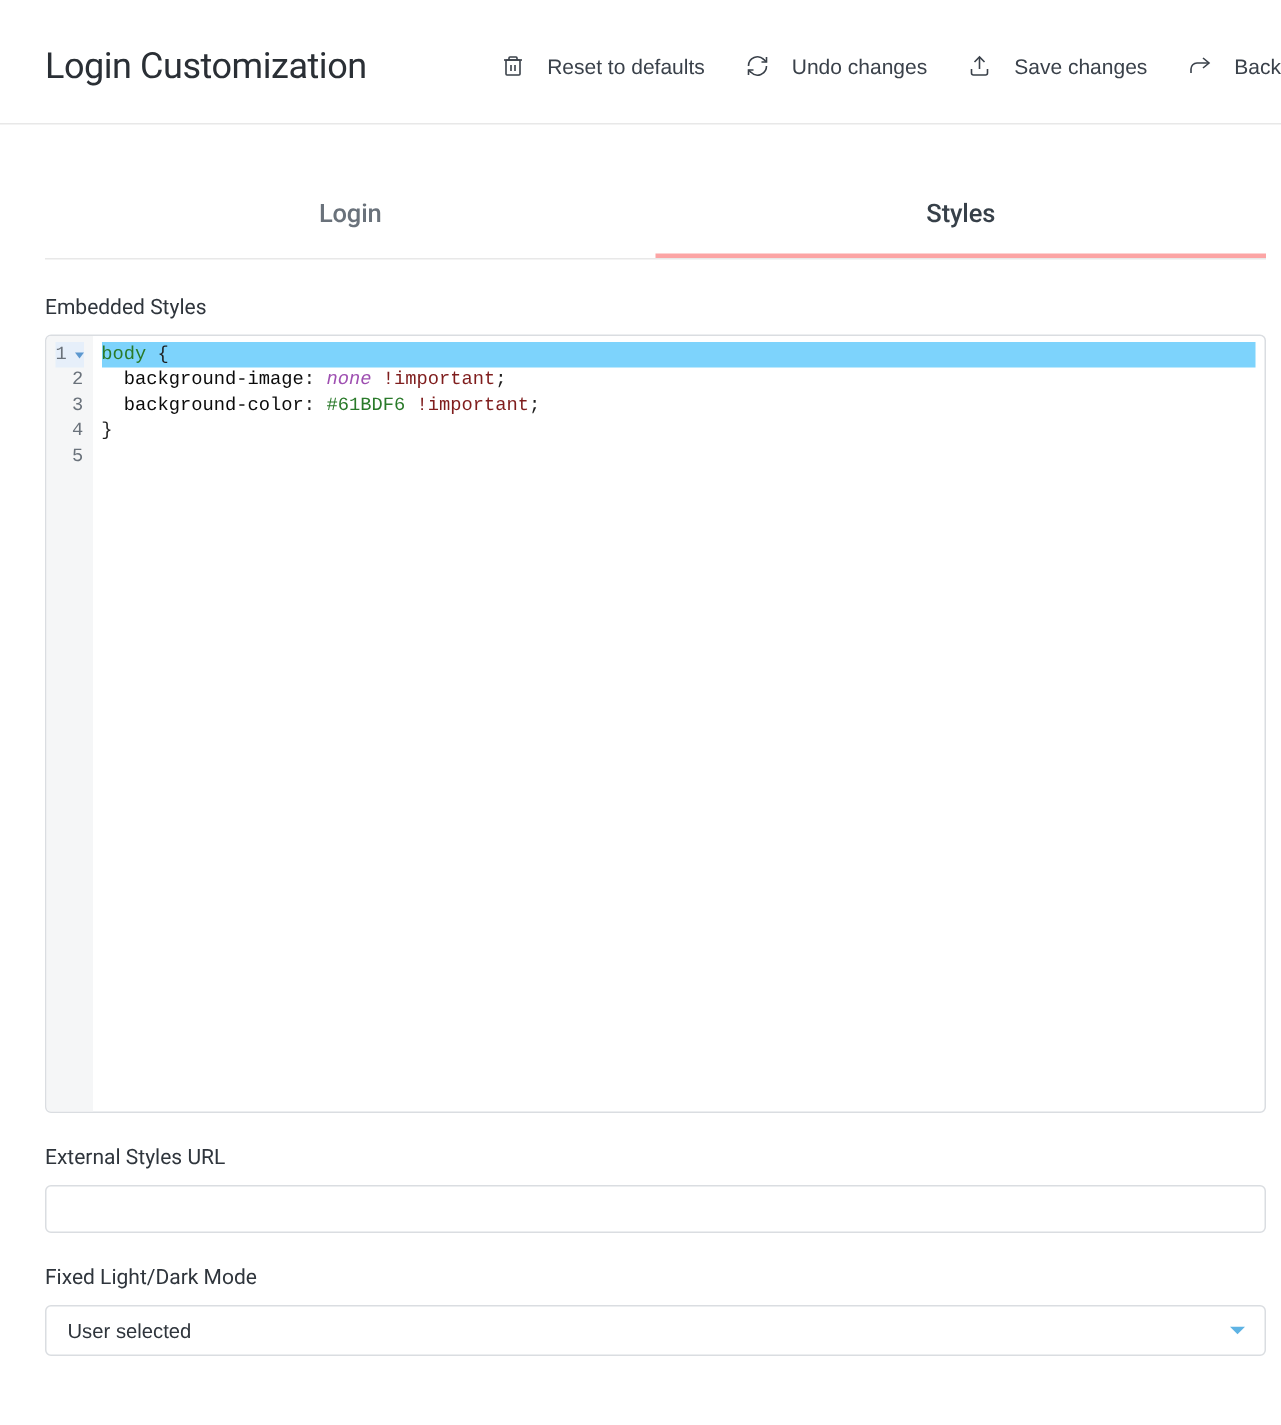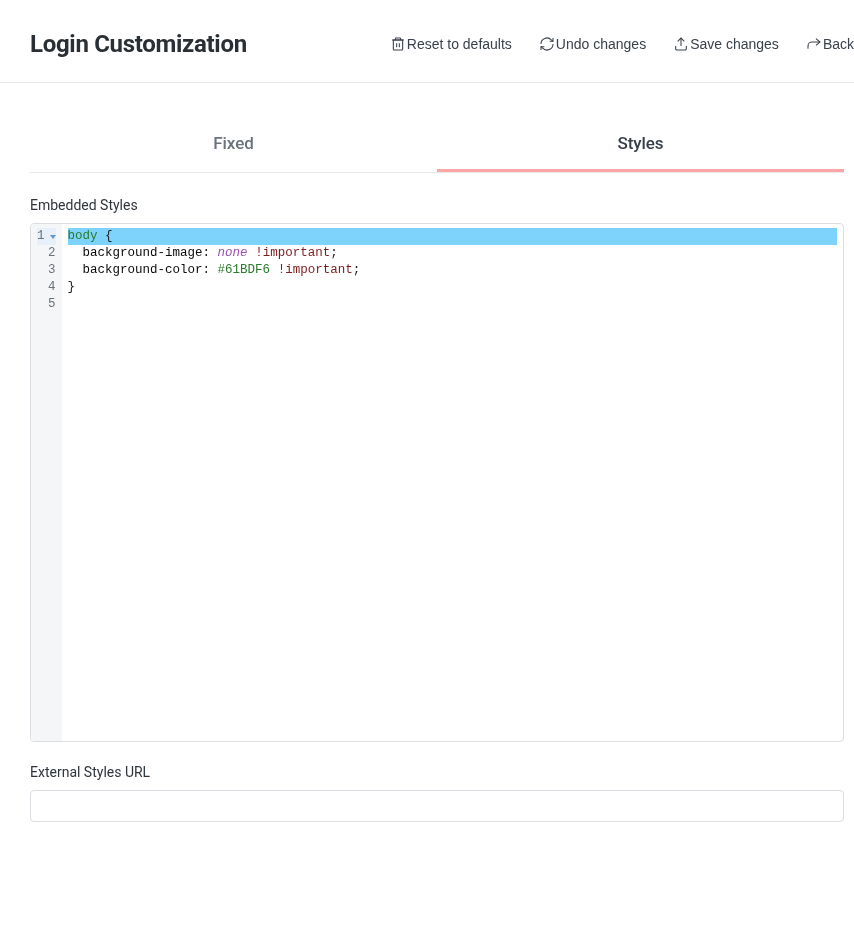--- a/index.html
+++ b/index.html
@@ -25,34 +25,34 @@
     }
     .header-inner {
       display: flex;
       align-items: center;
       justify-content: space-between;
       width: 100%;
       padding-right: 0;
     }
     .page-title {
       font-size: 24px;
-      font-weight: 700;
+      font-weight: 400;
       color: #2a2f35;
       letter-spacing: -0.3px;
     }
     .toolbar {
       display: flex;
       align-items: center;
       gap: 26px;
       padding-right: 0;
     }
     .toolbar-btn {
       display: inline-flex;
       align-items: center;
-      gap: 0;
+      gap: 14px;
       background: none;
       border: none;
       cursor: pointer;
       font-size: 14px;
       color: #3a414a;
       padding: 0;
     }
     .toolbar-btn .icon {
       display: inline-flex;
       align-items: center;
@@ -253,21 +253,21 @@
       </button>
     </div>
   </div>
 </div>
 
 <div class="content">
   <div class="content-inner">
 
     <div class="tabs">
       <div class="tab">
-        <span>Fixed</span>
+        <span>Login</span>
       </div>
       <div class="tab active">
         <span>Styles</span>
       </div>
     </div>
 
     <div class="form-group" style="margin-top:17px;">
       <div class="section-label">Embedded Styles</div>
       <div class="code-editor">
         <div class="gutter" id="gutter">
@@ -290,15 +290,24 @@
           </div>
         <div class="code-area" id="code-area"><div class="code-line active"><span class="tk-selector">body</span><span> </span><span class="tk-punc">{</span></div><div class="code-line"><span>  </span><span class="tk-prop">background-image</span><span class="tk-punc">:</span><span> </span><span class="tk-none">none</span><span> </span><span class="tk-important">!important</span><span class="tk-punc">;</span></div><div class="code-line"><span>  </span><span class="tk-prop">background-color</span><span class="tk-punc">:</span><span> </span><span class="tk-hex">#61BDF6</span><span> </span><span class="tk-important">!important</span><span class="tk-punc">;</span></div><div class="code-line"><span class="tk-punc">}</span></div><div class="code-line"><span></span></div></div>
       </div>
     </div>
 
     <div class="form-group">
       <div class="section-label">External Styles URL</div>
       <input type="text" class="text-input" value="" style="">
     </div>
 
+    <div class="form-group">
+      <div class="section-label">Fixed Light/Dark Mode</div>
+      <div class="select-wrap">
+        <button type="button" class="select-input">
+          <span>User selected</span>
+        </button>
+        <span class="select-caret"></span>
+      </div>
+    </div>
 
   </div>
 </div>
 
 </body></html>

